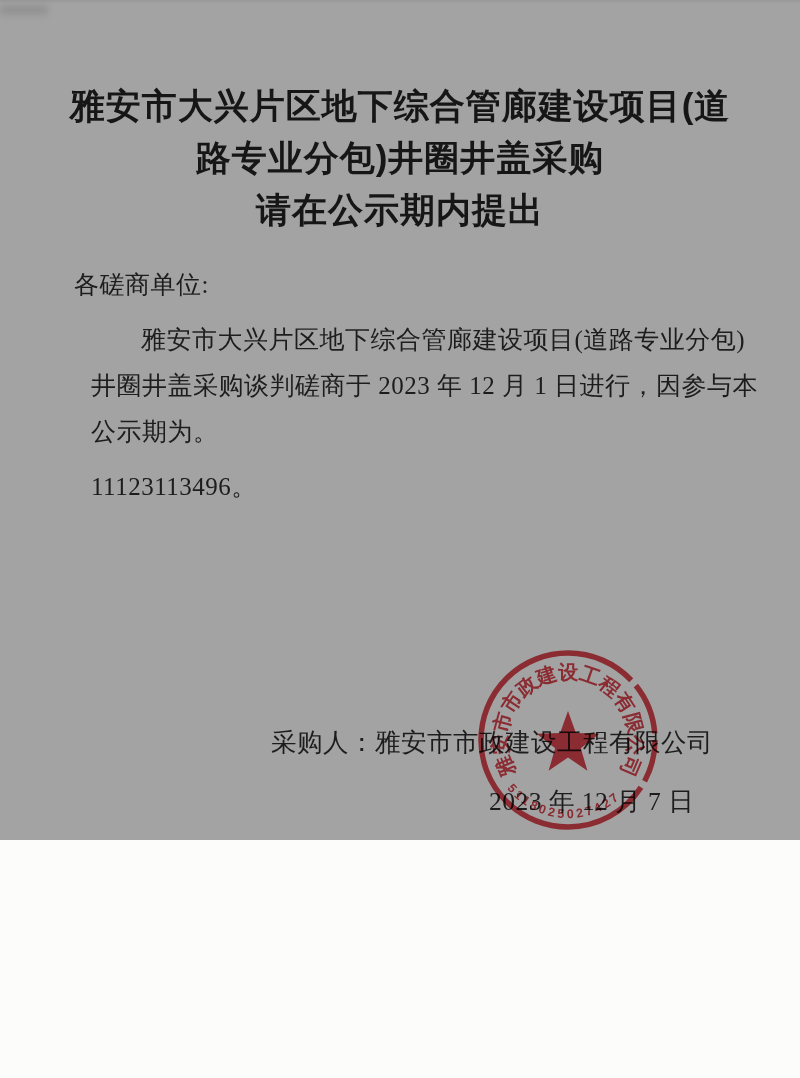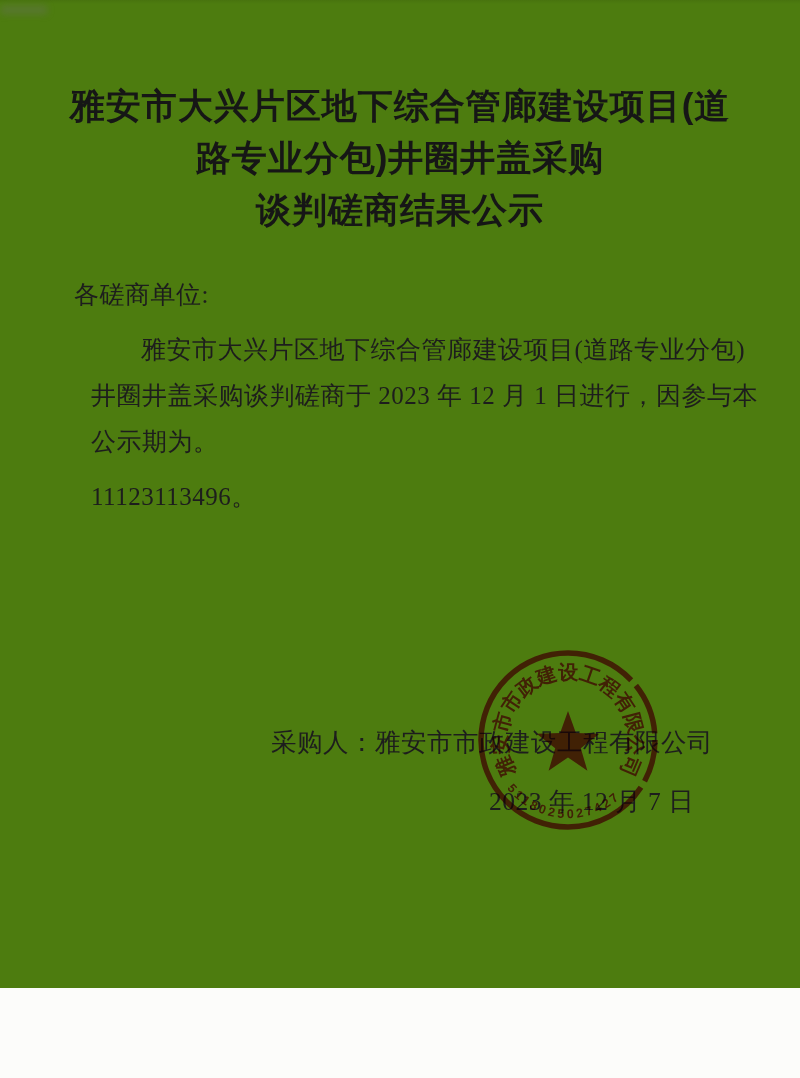--- a/index.html
+++ b/index.html
@@ -1,38 +1,38 @@
 <!DOCTYPE html>
 <html><head>
 <meta charset="utf-8">
 <style>
   html,body{margin:0;padding:0;background:#fcfcfa;}
   .page{
-    position:relative;width:800px;height:988px;background:#4d7c0f;
+    position:relative;width:800px;height:840px;background:#a3a3a3;
     overflow:hidden;color:#1b1b1b;
     font-family:"Liberation Serif","DejaVu Serif",serif;
   }
   .scan-smudge{
     position:absolute;left:0;top:5px;width:48px;height:10px;
     background:rgba(110,110,110,.30);filter:blur(3px);border-radius:4px;
   }
   .scan-edge{
     position:absolute;left:0;top:0;width:100%;height:4px;
     background:linear-gradient(to bottom,rgba(0,0,0,.07),rgba(0,0,0,0));
   }
   .title{
     position:absolute;top:80px;left:38px;right:38px;margin:0;
     text-align:center;
     font-family:"Liberation Sans","DejaVu Sans",sans-serif;
     font-weight:700;font-size:35px;line-height:52px;letter-spacing:1px;
     color:#161616;
   }
   .title .tline{display:block;}
   .body-text{
-    position:absolute;left:74px;top:272px;width:658px;
+    position:absolute;left:74px;top:262px;width:658px;
     font-size:25px;line-height:46px;letter-spacing:.5px;color:#1d1d1d;
   }
   .salutation{margin:0;}
   .para{margin:9px 0 0 17px;}
   .bline{display:block;white-space:nowrap;}
   .bline.indent{padding-left:50px;}
   .sig-buyer{
     position:absolute;left:271px;top:723px;
     font-size:25.5px;line-height:40px;letter-spacing:.5px;color:#1d1d1d;
     white-space:nowrap;
@@ -55,21 +55,21 @@
 <body>
 
 <div class="page">
 
   <div class="scan-edge"></div>
   <div class="scan-smudge"></div>
 
   <h1 class="title">
     <span class="tline">雅安市大兴片区地下综合管廊建设项目(道</span>
     <span class="tline">路专业分包)井圈井盖采购</span>
-    <span class="tline">谈判磋商结果公示</span>
+    <span class="tline">请在公示期内提出</span>
   </h1>
 
   <div class="body-text">
     <p class="salutation">各磋商单位:</p>
     <p class="para">
       <span class="bline indent">雅安市大兴片区地下综合管廊建设项目(道路专业分包)</span>
       <span class="bline">井圈井盖采购谈判磋商于 2023 年 12 月 1 日进行，因参与本</span>
       <span class="bline">公示期为。</span>
     </p>
     <p class="para">

